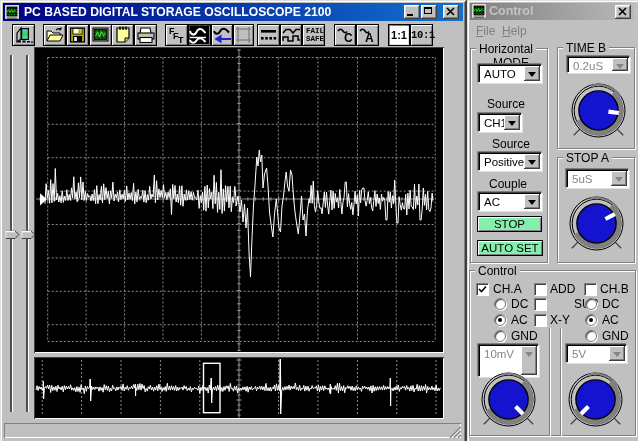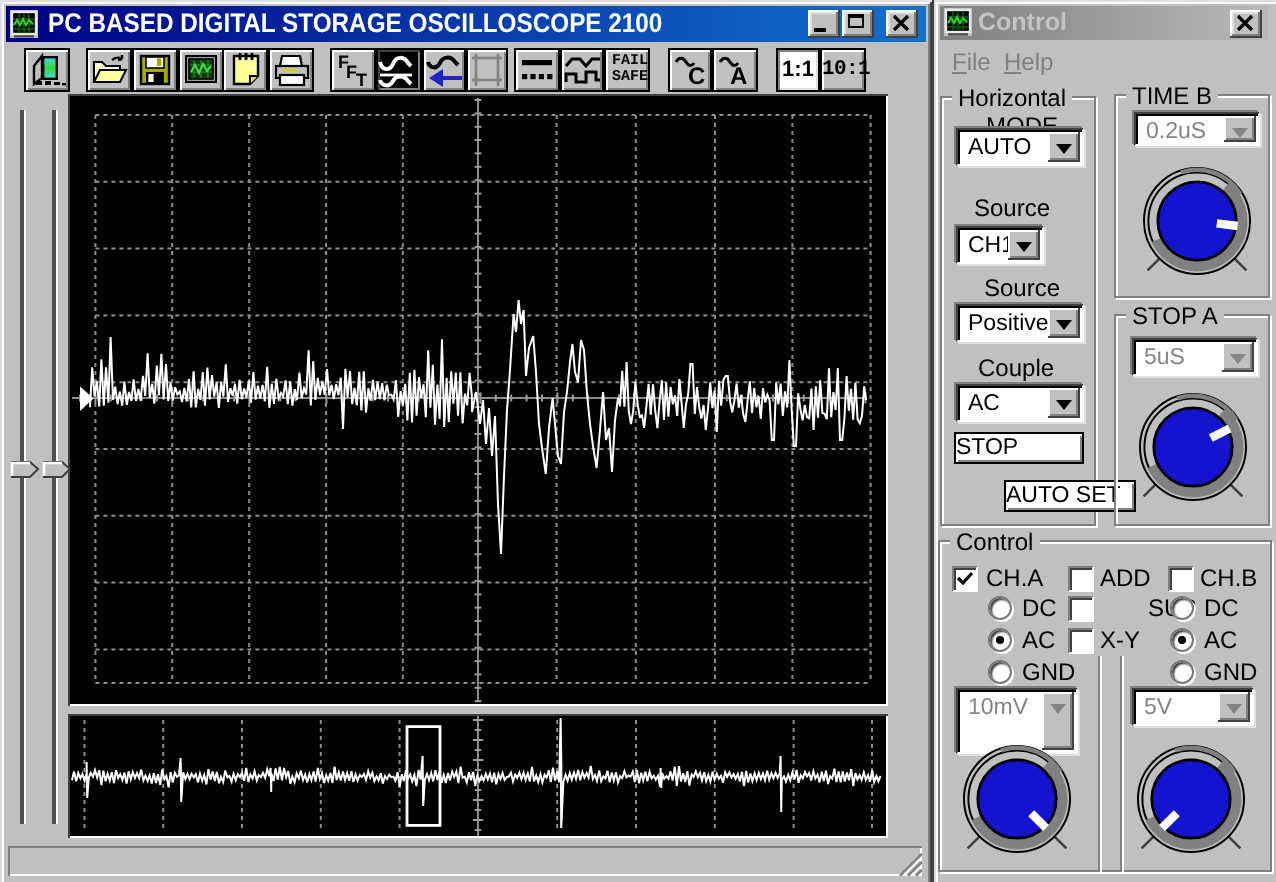--- a/index.html
+++ b/index.html
@@ -8,21 +8,21 @@
 .combo .txt{position:absolute;left:5px;top:2.5px;font-size:11.5px;color:#000}
 .combo .dd{position:absolute;right:1px;top:1px;bottom:1px;width:16px;background:#c0c0c0;box-shadow:inset -1px -1px 0 #404040,inset 1px 1px 0 #fff,inset -2px -2px 0 #808080}
 .combo .dd:after{content:"";position:absolute;left:4px;top:6px;border:4px solid transparent;border-top:5px solid #000}
 .combo.dis .txt{color:#858585}
 .combo.dis .dd:after{border-top-color:#858585}
 .grp{position:absolute;border:1px solid #808080;box-shadow:inset 1px 1px 0 #fff,1px 1px 0 #fff}
 .grp .lbl{position:absolute;top:-7px;left:5px;background:#c0c0c0;padding:0 3px;font-size:12px;color:#000000;white-space:nowrap}
 .lab{position:absolute;font-size:12px;color:#000;white-space:nowrap}
 .cb{position:absolute;width:13px;height:13px;background:#fff;border:1px solid;border-color:#808080 #fff #fff #808080;box-shadow:inset 1px 1px 0 #404040}
 .rad{position:absolute;width:12px;height:12px;background:#fff;border-radius:50%;border:1px solid #787878;box-shadow:inset 1px 1px 1px #404040,1px 1px 0 #fff}
-.btn95{position:absolute;background:#ffffff;border:1px solid #000;box-shadow:inset 1px 1px 0 #fff,inset -1px -1px 0 #808080;font-size:11.5px;color:#000;text-align:left}
+.btn95{position:absolute;background:#86efac;border:1px solid #000;box-shadow:inset 1px 1px 0 #fff,inset -1px -1px 0 #808080;font-size:11.5px;color:#000;text-align:center}
 </style></head><body>
 <div style="position:absolute;left:0;top:0;width:466px;height:441px;background:#c0c0c0;box-shadow:inset 1px 1px 0 #dfdfdf,inset -1px 0 0 #404040,inset 2px 2px 0 #fff,inset -2px 0 0 #808080"></div>
 <div style="position:absolute;left:3px;top:3px;width:460px;height:18px;background:linear-gradient(90deg,#000083,#1272cf)"></div>
 <svg width="14" height="14" viewBox="0 0 14 14" style="position:absolute;left:5px;top:5px">
 <rect x="0" y="0" width="14" height="14" fill="#c0c0c0"></rect>
 <rect x="1" y="1" width="12" height="11" fill="#000" stroke="#e8e8e8" stroke-width="1.2"></rect>
 <g stroke="#0a600a" stroke-width="0.8">
 <line x1="4.5" y1="2" x2="4.5" y2="11.5"></line>
       <line x1="7" y1="2" x2="7" y2="11.5"></line>
       <line x1="9.5" y1="2" x2="9.5" y2="11.5"></line>
@@ -368,21 +368,21 @@
 <div class="combo" style="left:478px;top:152px;width:64px;height:19px">
     <div class="txt">Positive</div>
     <div class="dd"></div>
   </div>
 <div class="lab" style="left:489px;top:177px">Couple</div>
 <div class="combo" style="left:478px;top:192px;width:64px;height:19px">
     <div class="txt">AC</div>
     <div class="dd"></div>
   </div>
 <div class="btn95" style="left:477px;top:216px;width:65px;height:16px;line-height:15px">STOP</div>
-<div class="btn95" style="left:502px;top:240px;width:66px;height:16px;line-height:15px">AUTO SET</div>
+<div class="btn95" style="left:477px;top:240px;width:66px;height:16px;line-height:15px">AUTO SET</div>
 <div class="grp" style="left:557px;top:47px;width:78px;height:102px">
     <div class="lbl">TIME B</div>
   </div>
 <div class="combo dis" style="left:567px;top:56px;width:63px;height:17px">
     <div class="txt">0.2uS</div>
     <div class="dd"></div>
   </div>
 <svg width="55" height="55" style="position:absolute;left:570.5px;top:83.0px">
 <line x1="45.9" y1="45.9" x2="52.2" y2="52.2" stroke="#404040" stroke-width="1.3"></line>
 <line x1="9.1" y1="45.9" x2="2.8" y2="52.2" stroke="#404040" stroke-width="1.3"></line>

